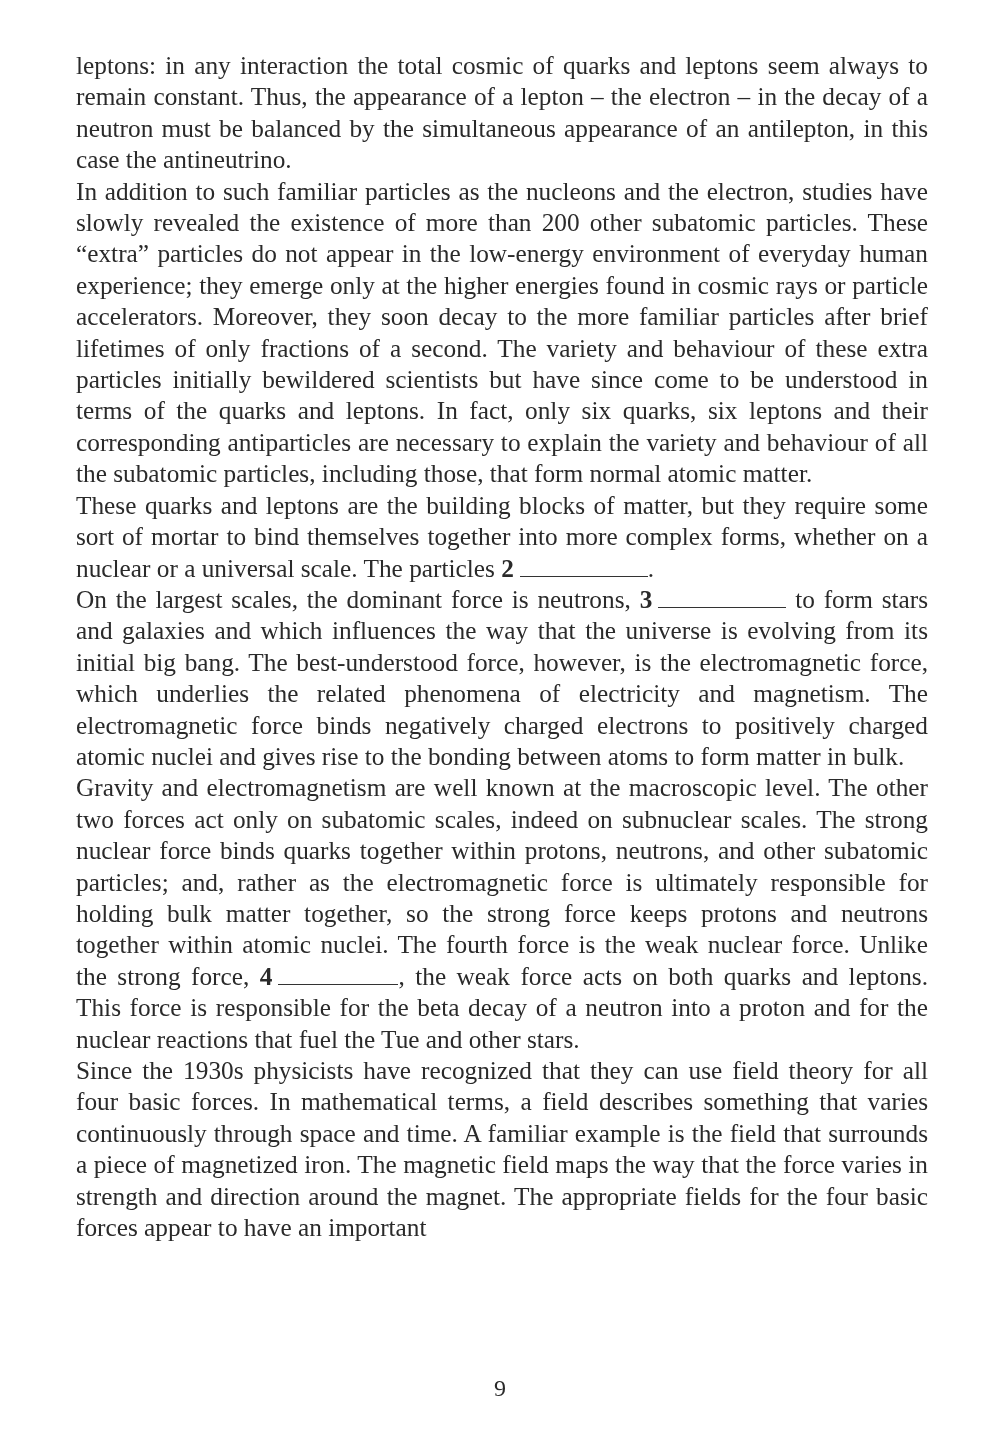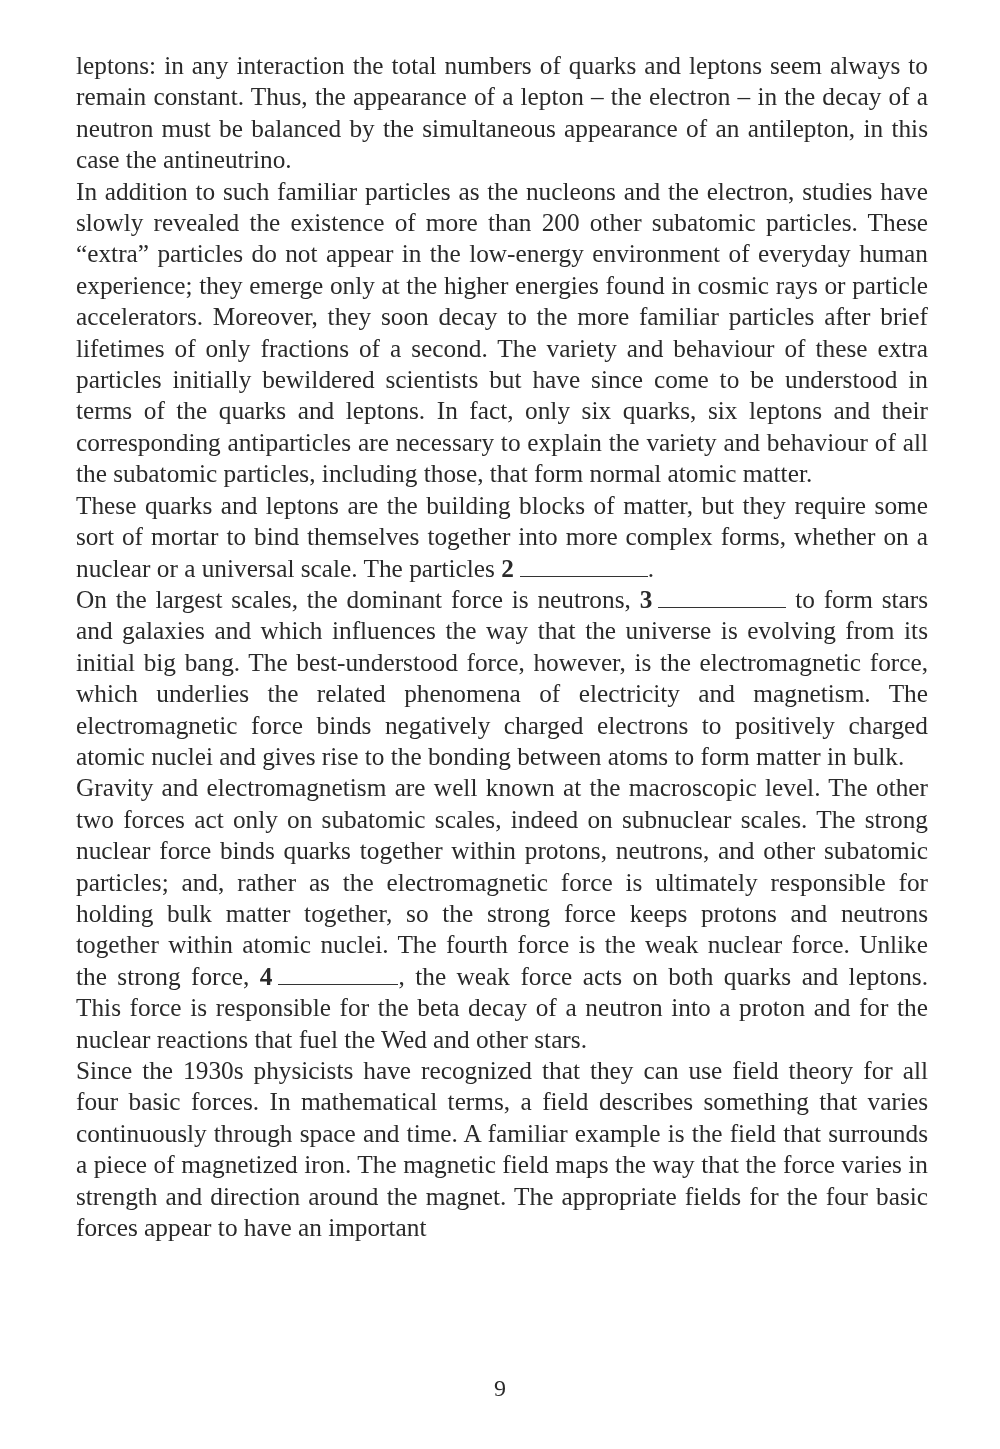--- a/index.html
+++ b/index.html
@@ -15,31 +15,31 @@
   .num { font-weight: bold; }
   .page-number {
     position: absolute; top: 1375px; left: 0; width: 1000px; text-align: center;
     font-family: "Liberation Serif", serif; font-size: 24px; color: #2a2a2a;
   }
 </style>
 </head>
 <body>
 
 <div class="page">
-  <p>leptons: in any interaction the total numbers of quarks and leptons seem always to remain constant. Thus, the appearance of a lepton – the electron – in the decay of a neutron must be balanced by the simultaneous appearance of an antilepton, in this case the antineutrino.</p>
+  <p>leptons: in any interaction the total cosmic of quarks and leptons seem always to remain constant. Thus, the appearance of a lepton – the electron – in the decay of a neutron must be balanced by the simultaneous appearance of an antilepton, in this case the antineutrino.</p>
   <p>In addition to such familiar particles as the nucleons and the electron, studies have slowly revealed the existence of more than 200 other subatomic particles. These “extra” particles do not appear in the low-energy environment of everyday human experience; they emerge only at the higher energies found in cosmic rays or particle accelerators. Moreover, they soon decay to the more familiar particles after brief lifetimes of only fractions of a second. The variety and behaviour of these extra particles initially bewildered scientists but have since come to be understood in terms of the quarks and leptons. In fact, only six quarks, six leptons and their corresponding antiparticles are necessary to explain the variety and behaviour of all the subatomic particles, including those, that form normal atomic matter.</p>
   <p>
     <span>These quarks and leptons are the building blocks of matter, but they require some sort of mortar to bind themselves together into more complex forms, whether on a nuclear or a universal scale. The particles</span>
     <span class="num">2</span><span class="blank"></span><span>.</span>
   </p>
   <p>
     <span>On the largest scales, the dominant force is neutrons,</span>
     <span class="num">3</span><span class="blank"></span>
     <span>to form stars and galaxies and which influences the way that the universe is evolving from its initial big bang. The best-understood force, however, is the electromagnetic force, which underlies the related phenomena of electricity and magnetism. The electromagnetic force binds negatively charged electrons to positively charged atomic nuclei and gives rise to the bonding between atoms to form matter in bulk.</span>
   </p>
   <p>
     <span>Gravity and electromagnetism are well known at the macroscopic level. The other two forces act only on subatomic scales, indeed on subnuclear scales. The strong nuclear force binds quarks together within protons, neutrons, and other subatomic particles; and, rather as the electromagnetic force is ultimately responsible for holding bulk matter together, so the strong force keeps protons and neutrons together within atomic nuclei. The fourth force is the weak nuclear force. Unlike the strong force,</span>
-    <span class="num">4</span><span class="blank w120"></span><span>, the weak force acts on both quarks and leptons. This force is responsible for the beta decay of a neutron into a proton and for the nuclear reactions that fuel the Wed and other stars.</span>
+    <span class="num">4</span><span class="blank w120"></span><span>, the weak force acts on both quarks and leptons. This force is responsible for the beta decay of a neutron into a proton and for the nuclear reactions that fuel the Tue and other stars.</span>
   </p>
   <p>Since the 1930s physicists have recognized that they can use field theory for all four basic forces. In mathematical terms, a field describes something that varies continuously through space and time. A familiar example is the field that surrounds a piece of magnetized iron. The magnetic field maps the way that the force varies in strength and direction around the magnet. The appropriate fields for the four basic forces appear to have an important</p>
 </div>
 
 <div class="page-number">9</div>
 
 </body></html>

